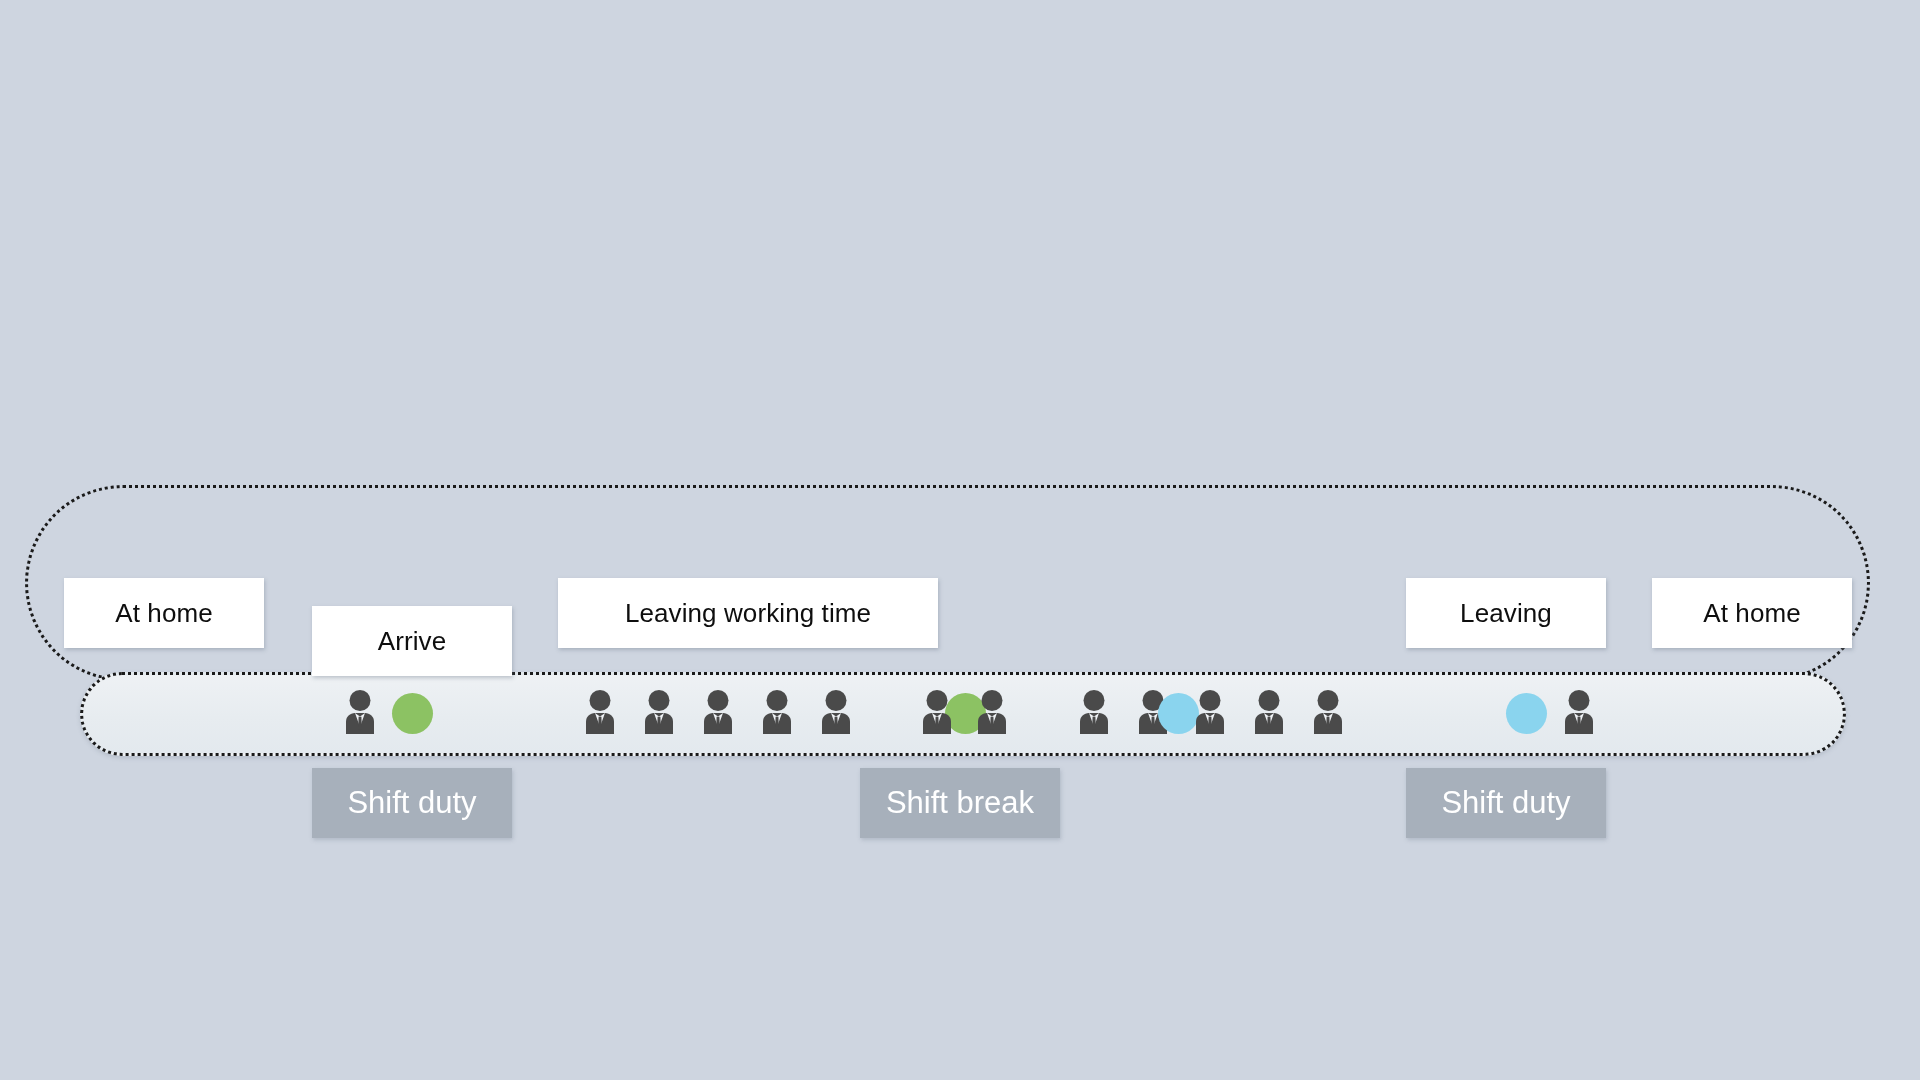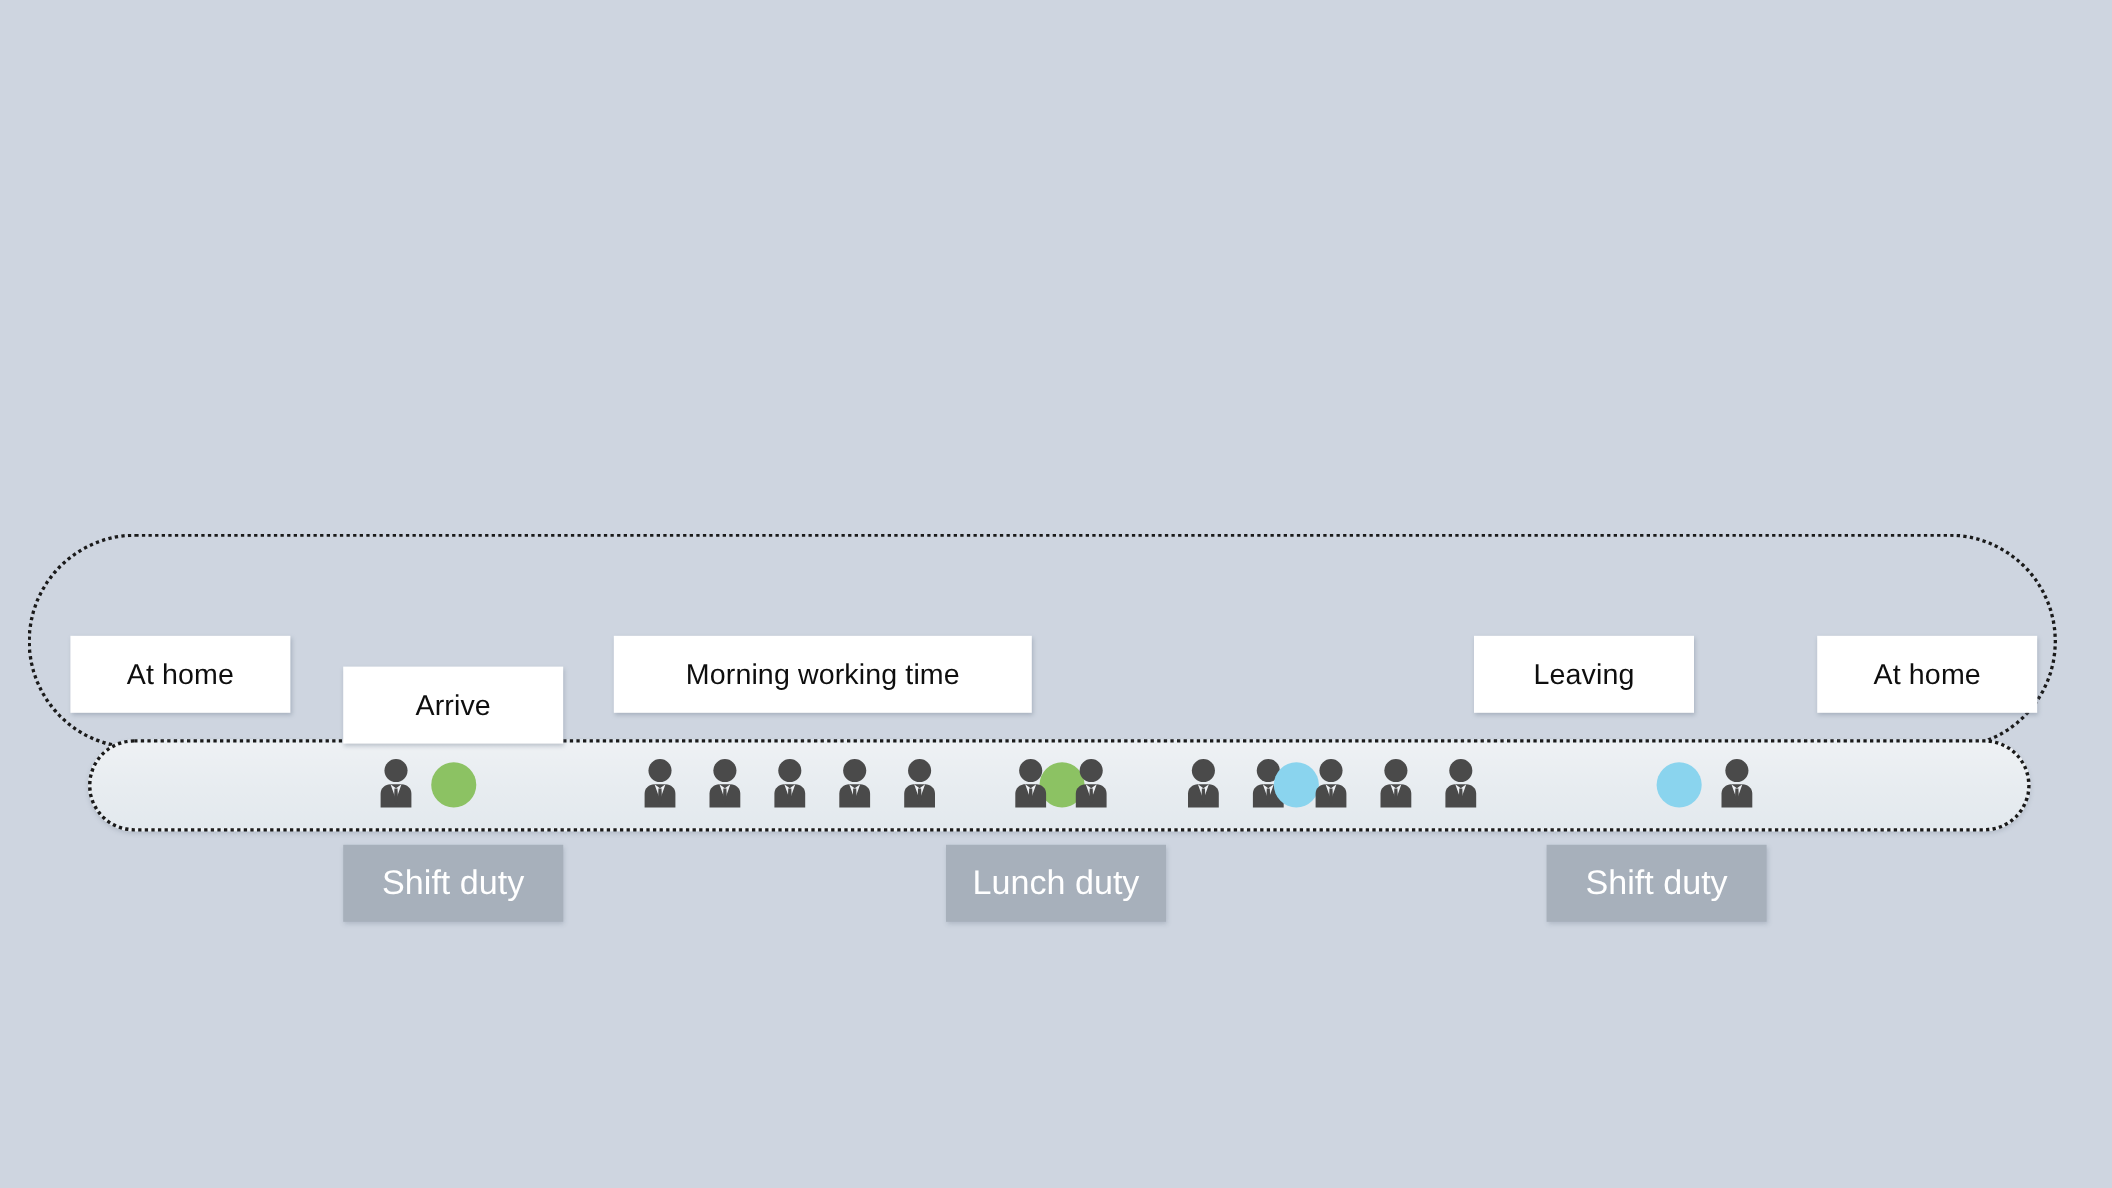--- a/index.html
+++ b/index.html
@@ -86,35 +86,35 @@
   <div class="inner-track"></div>
 
   <div class="phase-row" id="phase-row">
       <div class="phase" style="left: 64px; width: 200px;">
         <span>At home</span>
       </div>
       <div class="phase" style="left: 312px; width: 200px; margin-top: 28px;">
         <span>Arrive</span>
       </div>
       <div class="phase" style="left: 558px; width: 380px;">
-        <span>Morning working time</span>
-      </div>
-      <div class="phase" style="left: 1340px; width: 200px;">
+        <span>Leaving working time</span>
+      </div>
+      <div class="phase" style="left: 1406px; width: 200px;">
         <span>Leaving</span>
       </div>
       <div class="phase" style="left: 1652px; width: 200px;">
         <span>At home</span>
       </div>
     </div>
   <div class="phase-row" id="duty-row">
       <div class="duty" style="left: 312px; width: 200px;">
         <span>Shift duty</span>
       </div>
       <div class="duty" style="left: 860px; width: 200px;">
-        <span>Lunch duty</span>
+        <span>Shift break</span>
       </div>
       <div class="duty" style="left: 1406px; width: 200px;">
         <span>Shift duty</span>
       </div>
     </div>
   <div class="phase-row" id="token-row">
       <div class="token person" style="left: 336px; pointer-events: auto;">
         <svg viewBox="0 0 48 48" xmlns="http://www.w3.org/2000/svg">
           <circle cx="24" cy="12.5" r="10.5" fill="#4a4a4a"></circle>
           <path d="M10 46 L10 33.5 C10 28.6 14.1 25 19 25 L29 25 C33.9 25 38 28.6 38 33.5 L38 46 Z" fill="#4a4a4a"></path>

